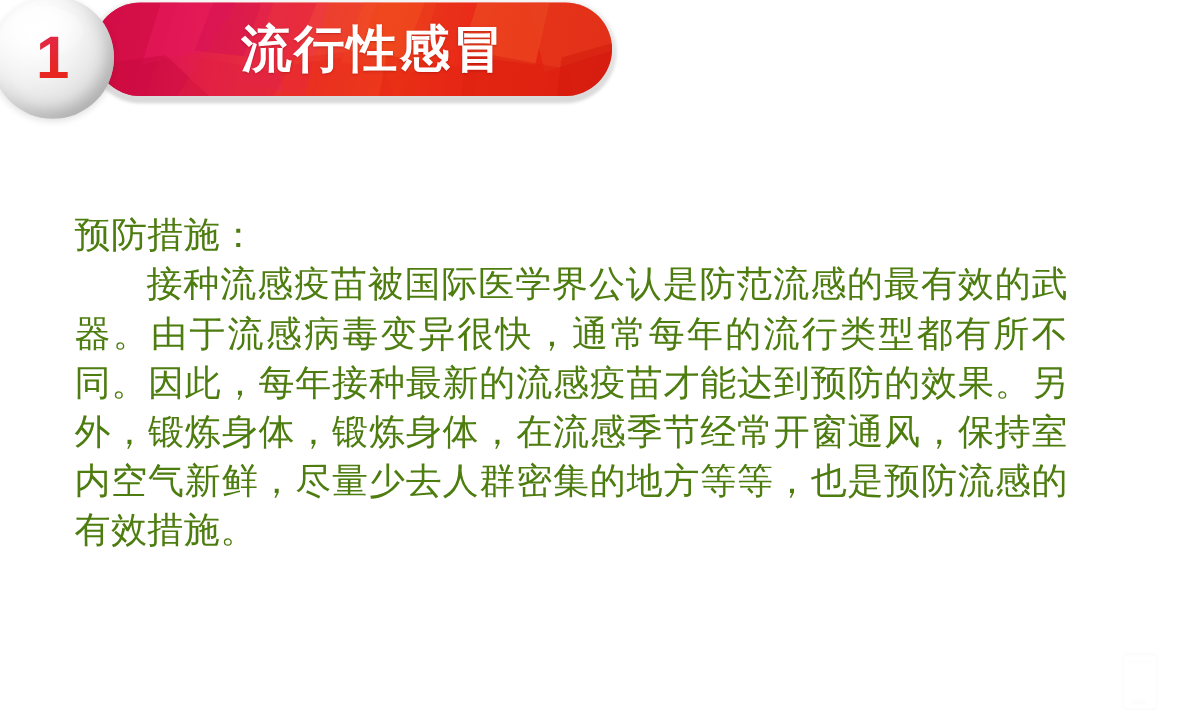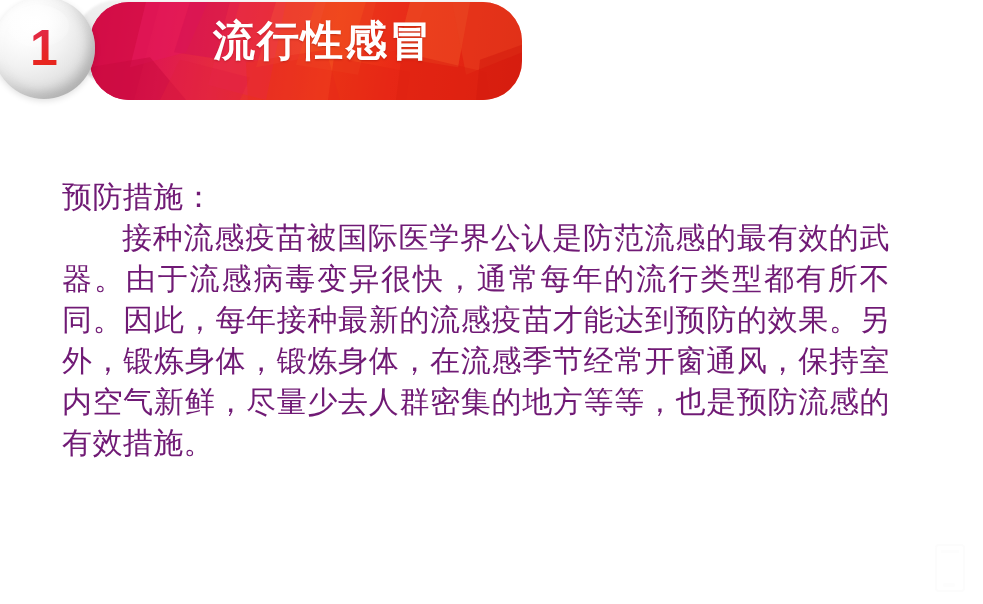--- a/index.html
+++ b/index.html
@@ -34,24 +34,24 @@
     top: -2px;
     width: 440px;
     height: 86px;
     border-radius: 43px;
     background: linear-gradient(180deg, #f2f2f2 0%, #e3e3e3 55%, #d8d8d8 100%);
     filter: blur(1.2px);
   }
 
   .banner {
     position: absolute;
-    left: 12px;
+    left: 0;
     top: 0;
     width: 432px;
-    height: 98px;
+    height: 78px;
     border-radius: 39px;
     overflow: hidden;
     background: linear-gradient(100deg,
                 #c9063f 0%,
                 #d81048 10%,
                 #e01a4e 18%,
                 #e52a3f 30%,
                 #ea3422 44%,
                 #ef4018 56%,
                 #ea2a16 70%,
@@ -166,21 +166,21 @@
     -webkit-text-fill-color: transparent;
     text-shadow: none;
   }
 
   
   .body-text {
     position: absolute;
     left: 62px;
     top: 176px;
     width: 828px;
-    color: #701a75;
+    color: #4d7c0f;
     font-family: "Liberation Serif", "DejaVu Serif", serif;
     font-size: 30px;
     line-height: 41px;
     letter-spacing: 0.4px;
     text-align: justify;
     text-justify: inter-character;
   }
 
   .body-text .lead {
     display: block;

